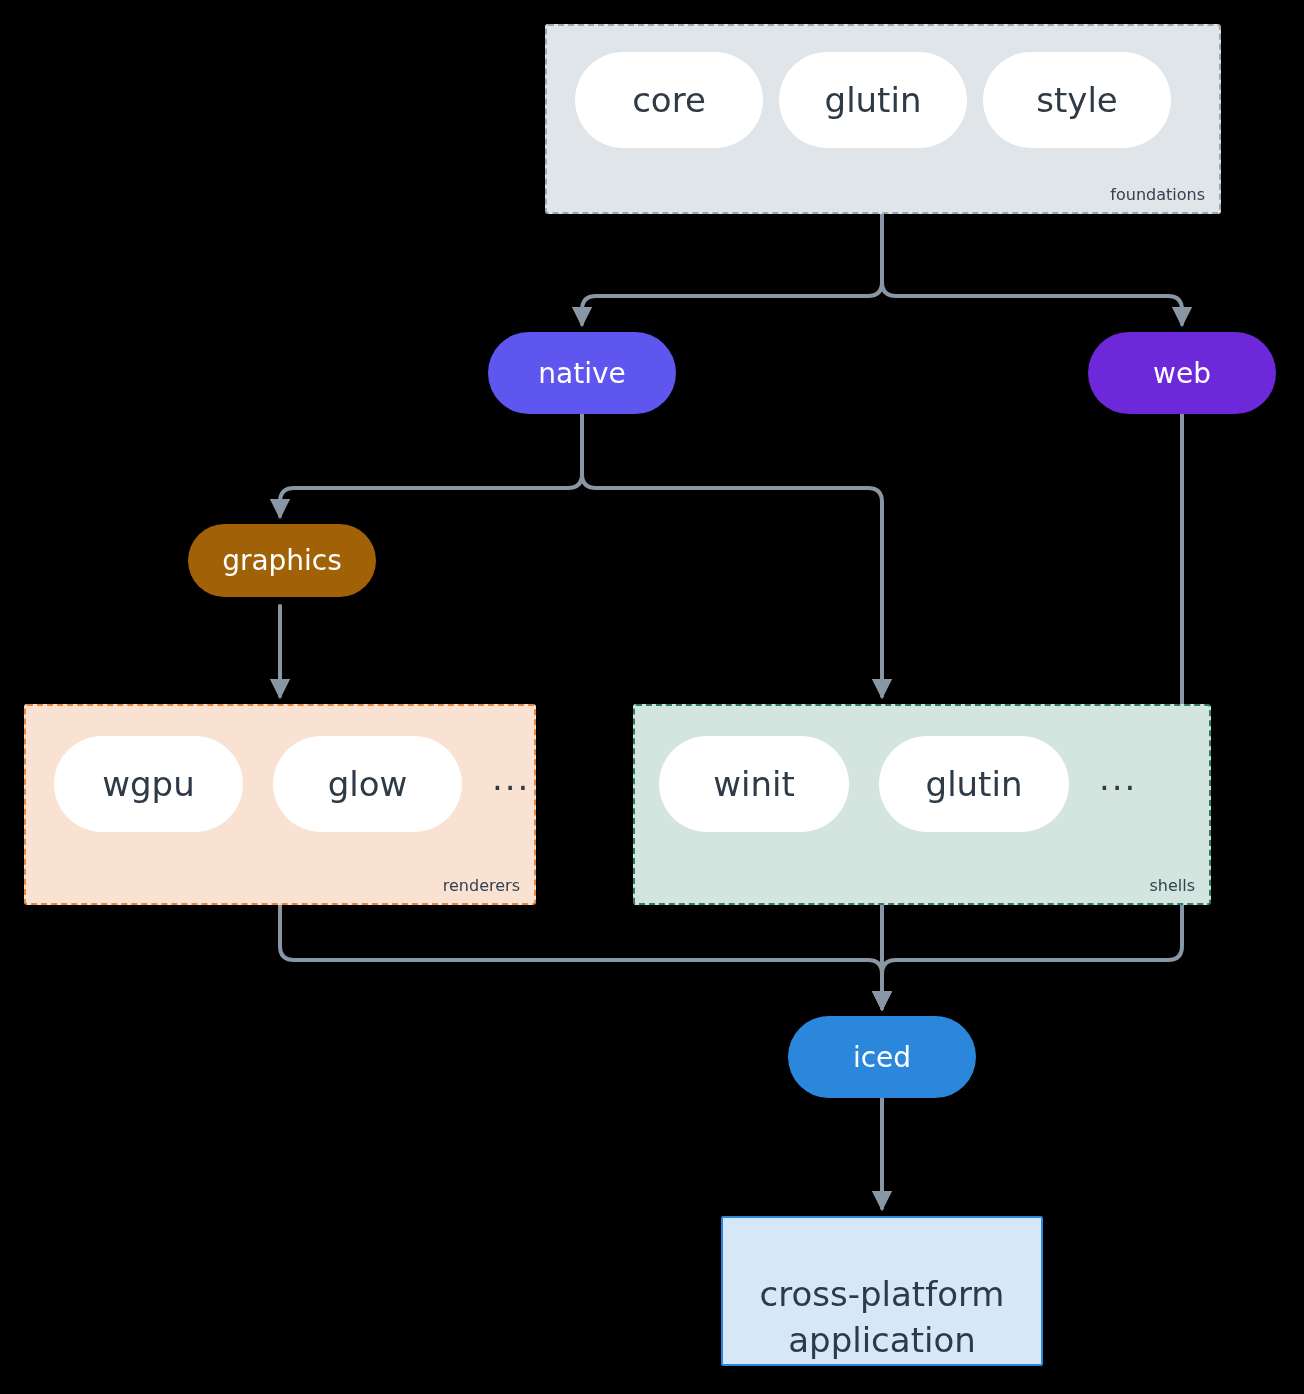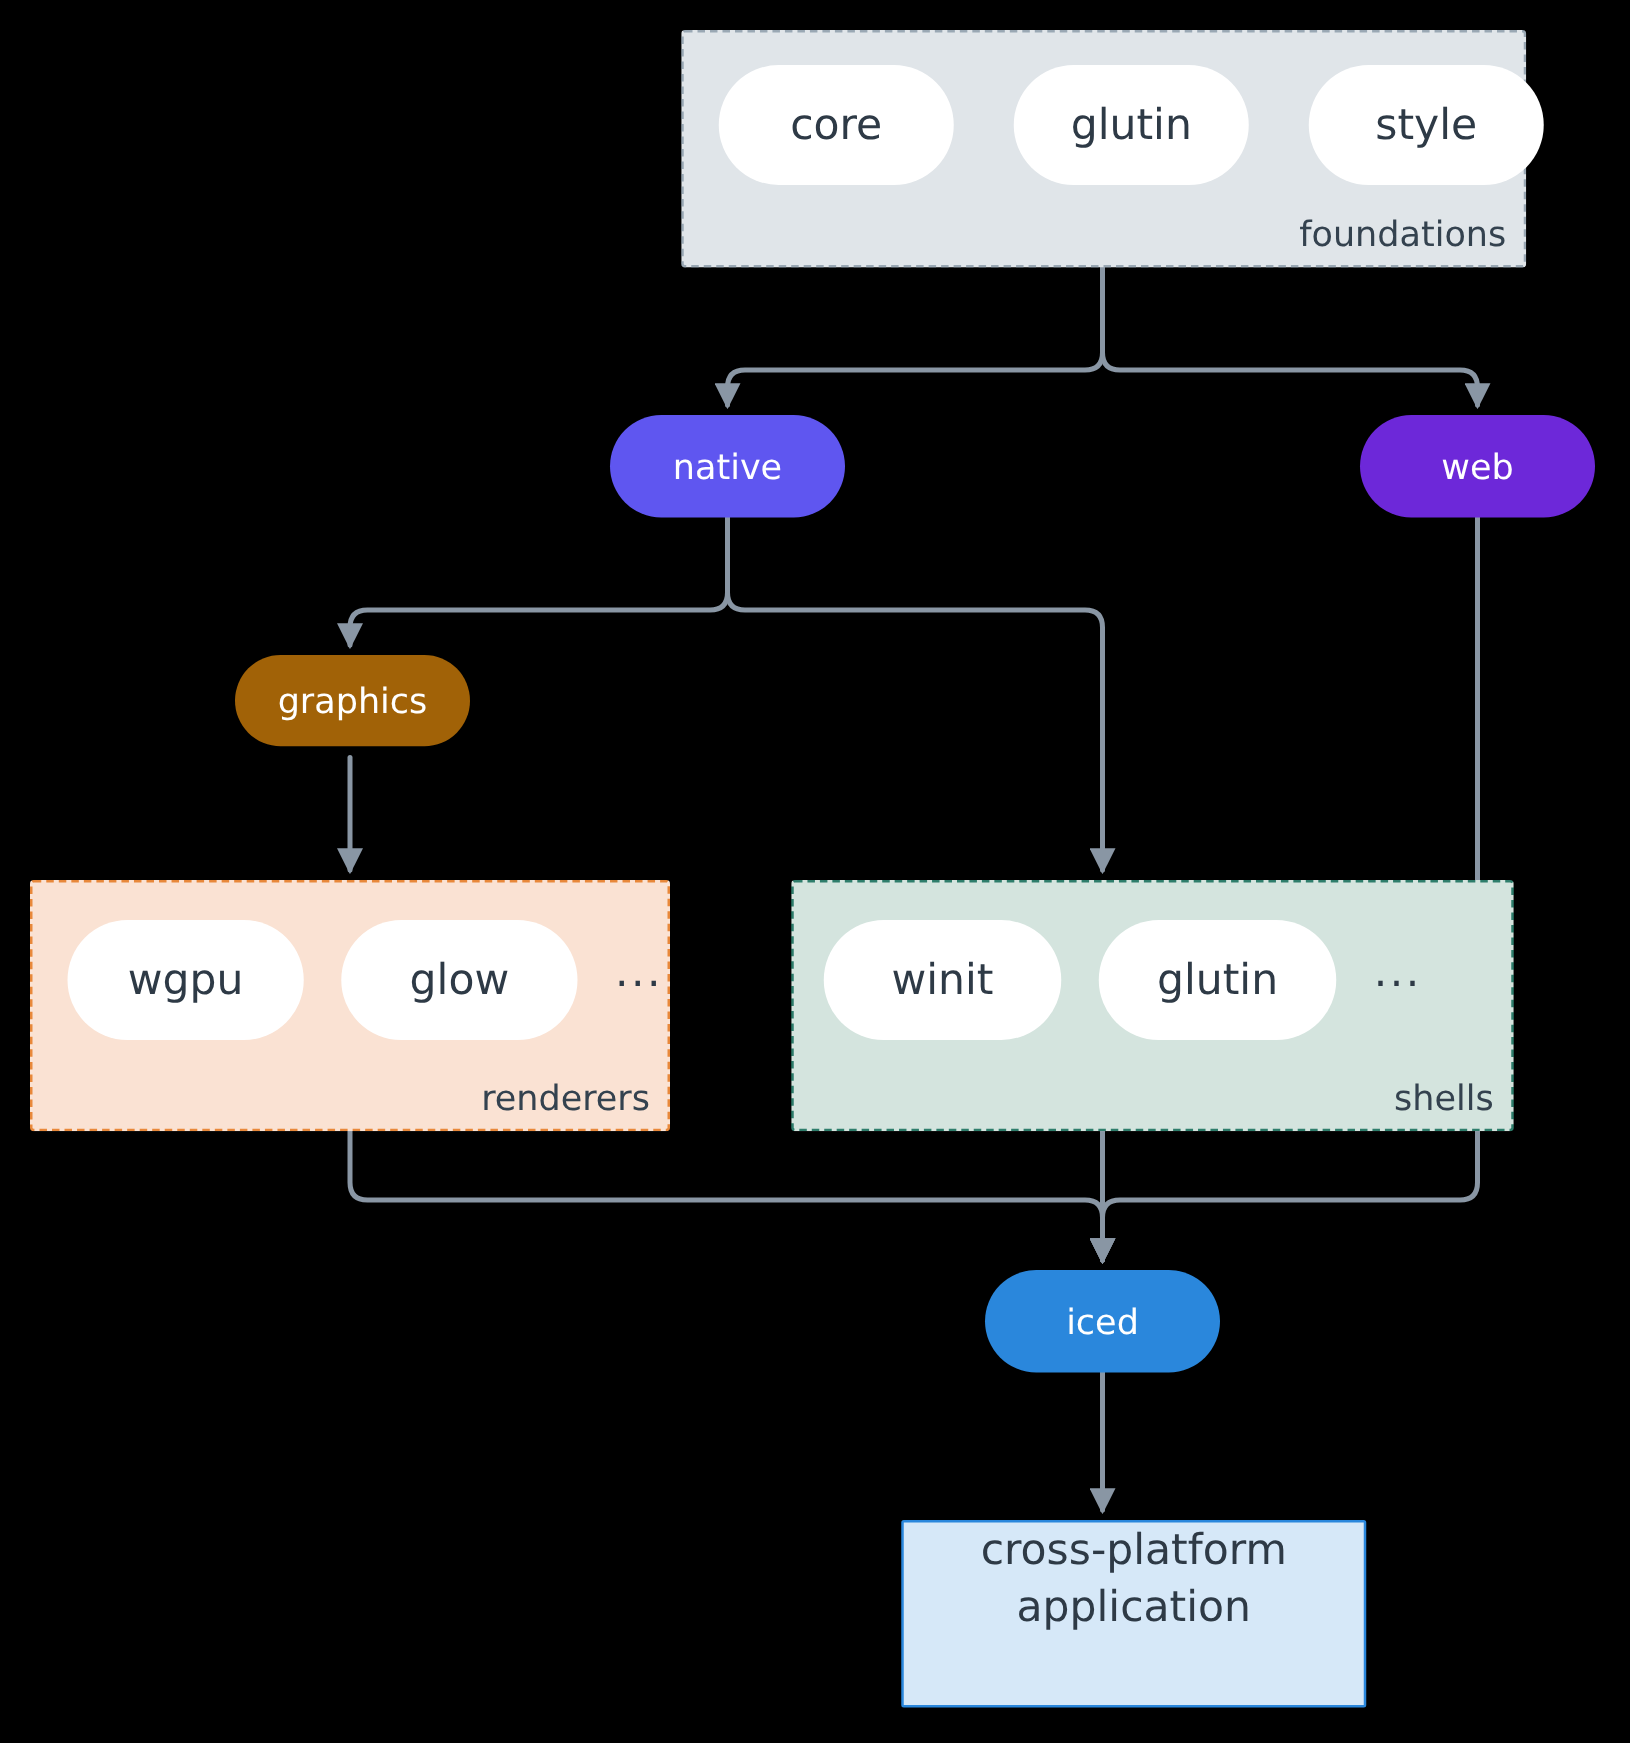--- a/index.html
+++ b/index.html
@@ -47,21 +47,21 @@
   .group-shells {
     left: 633px;  top: 704px;  width: 578px;  height: 201px;
     background: #D4E4DE;
     border: 2px dashed #2E7D6B;
     border-radius: 3px;
   }
   .group-label {
     position: absolute;
     right: 14px;
     bottom: 8px;
-    font-size: 28px;
+    font-size: 16px;
     color: #34424F;
     white-space: nowrap;
     text-align: center;
   }
 
   
   .pill-row {
     position: absolute;
     left: 0; top: 0;
     display: flex;
@@ -81,21 +81,21 @@
   }
   .ellipsis {
     font-size: 34px;
     color: #2E3A46;
     letter-spacing: 2px;
     line-height: 1;
     padding-bottom: 12px;
   }
 
   
-  .group-foundations .pill-row { left: 28px; top: 26px; gap: 48px; }
+  .group-foundations .pill-row { left: 28px; top: 26px; gap: 16px; }
   .group-foundations .pill { width: 188px; }
 
   
   .group-renderers .pill-row { left: 28px; top: 30px; gap: 30px; }
   .group-renderers .pill { width: 189px; }
 
   
   .group-shells .pill-row { left: 24px; top: 30px; gap: 30px; }
   .group-shells .pill { width: 190px; }
 
@@ -111,28 +111,28 @@
     box-sizing: border-box;
   }
   .node-native  { left: 488px;  top: 332px;  width: 188px; height: 82px;  background: #5F56F0; }
   .node-web     { left: 1088px; top: 332px;  width: 188px; height: 82px;  background: #6d28d9; }
   .node-graphics{ left: 188px;  top: 524px;  width: 188px; height: 73px;  background: #a16207; }
   .node-iced    { left: 788px;  top: 1016px; width: 188px; height: 82px;  background: #2A87DC; }
 
   
   .node-rect {
     position: absolute;
-    left: 721px;  top: 1216px;  width: 372px;  height: 150px;
+    left: 721px;  top: 1216px;  width: 322px;  height: 150px;
     background: #D6E8F8;
     border: 2px solid #2A87DC;
     border-radius: 2px;
     display: flex;
     flex-direction: column;
     align-items: center;
-    justify-content: flex-start;
+    justify-content: flex-end;
     box-sizing: border-box;
     color: #2E3A46;
     font-size: 34px;
     line-height: 1.35;
   }
 </style>
 </head>
 <body>
 
 <div id="canvas">

